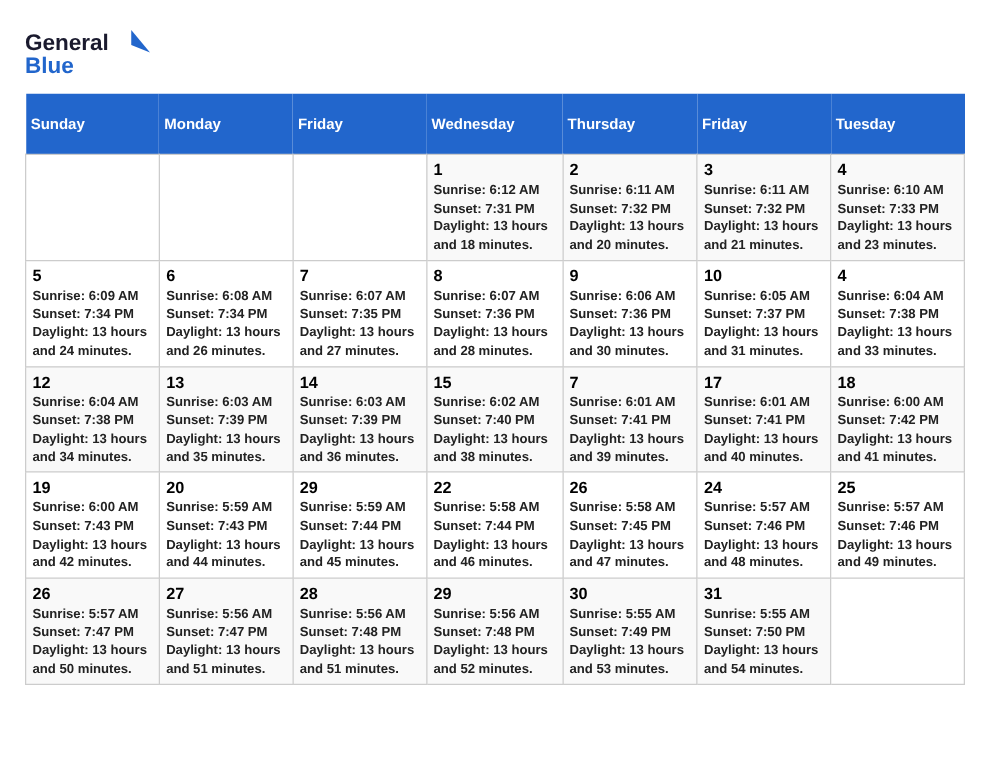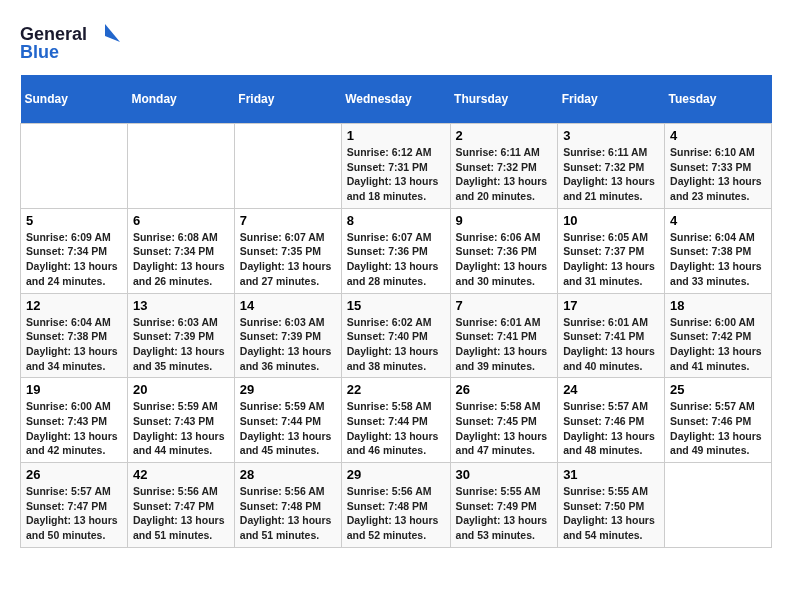--- a/index.html
+++ b/index.html
@@ -163,21 +163,21 @@
         <td><span class="day-num">26</span>
 <span class="cell-text">Sunrise: 5:58 AM<br>Sunset: 7:45 PM<br>Daylight: 13 hours and 47 minutes.</span></td>
         <td><span class="day-num">24</span>
 <span class="cell-text">Sunrise: 5:57 AM<br>Sunset: 7:46 PM<br>Daylight: 13 hours and 48 minutes.</span></td>
         <td><span class="day-num">25</span>
 <span class="cell-text">Sunrise: 5:57 AM<br>Sunset: 7:46 PM<br>Daylight: 13 hours and 49 minutes.</span></td>
       </tr>
       <tr>
         <td><span class="day-num">26</span>
 <span class="cell-text">Sunrise: 5:57 AM<br>Sunset: 7:47 PM<br>Daylight: 13 hours and 50 minutes.</span></td>
-        <td><span class="day-num">42</span>
+        <td><span class="day-num">27</span>
 <span class="cell-text">Sunrise: 5:56 AM<br>Sunset: 7:47 PM<br>Daylight: 13 hours and 51 minutes.</span></td>
         <td><span class="day-num">28</span>
 <span class="cell-text">Sunrise: 5:56 AM<br>Sunset: 7:48 PM<br>Daylight: 13 hours and 51 minutes.</span></td>
         <td><span class="day-num">29</span>
 <span class="cell-text">Sunrise: 5:56 AM<br>Sunset: 7:48 PM<br>Daylight: 13 hours and 52 minutes.</span></td>
         <td><span class="day-num">30</span>
 <span class="cell-text">Sunrise: 5:55 AM<br>Sunset: 7:49 PM<br>Daylight: 13 hours and 53 minutes.</span></td>
         <td><span class="day-num">31</span>
 <span class="cell-text">Sunrise: 5:55 AM<br>Sunset: 7:50 PM<br>Daylight: 13 hours and 54 minutes.</span></td>
         <td class="empty-cell"></td>

